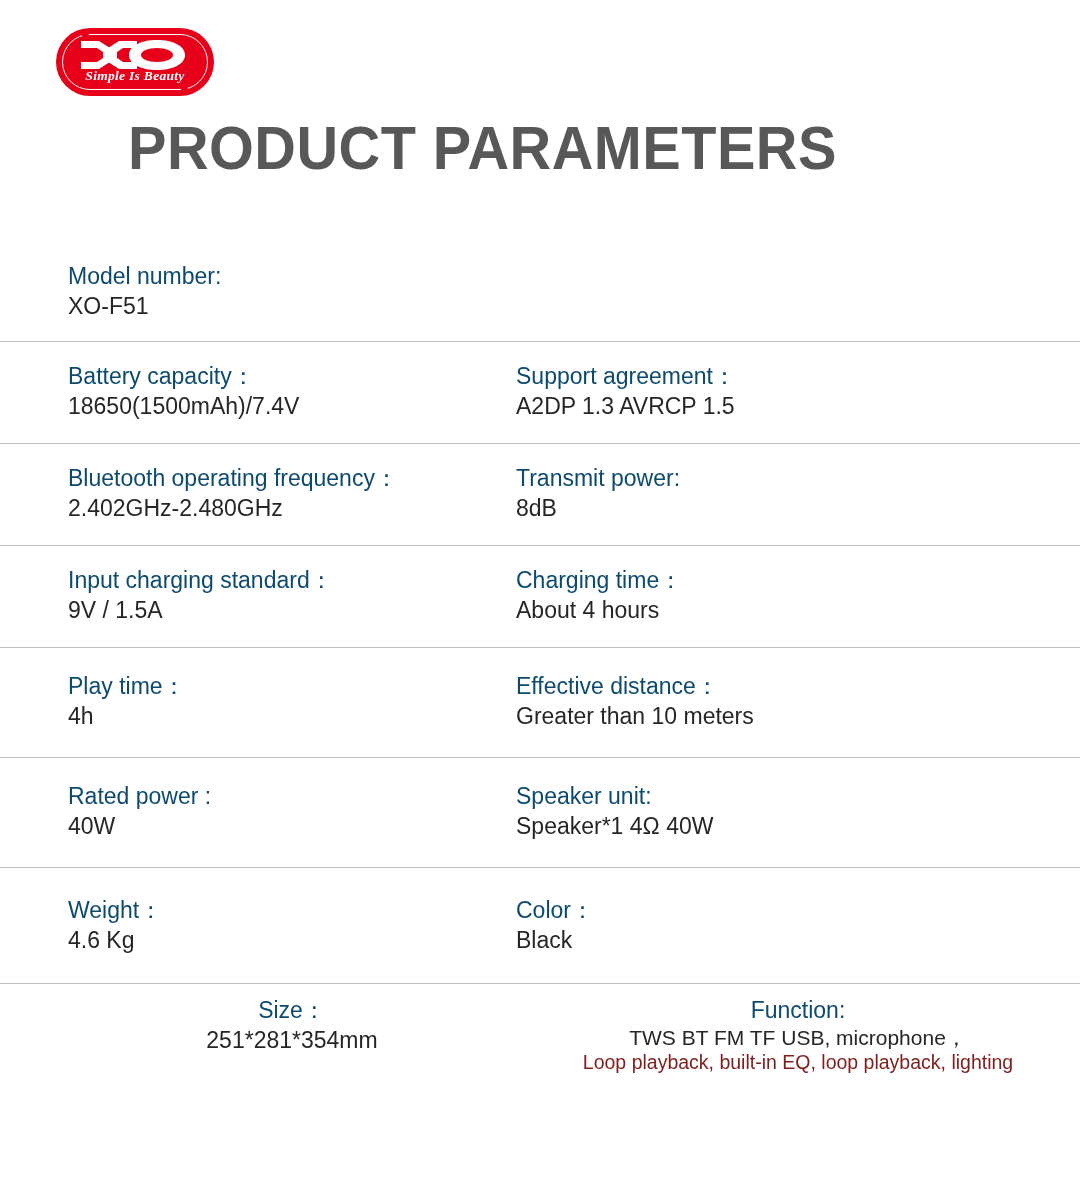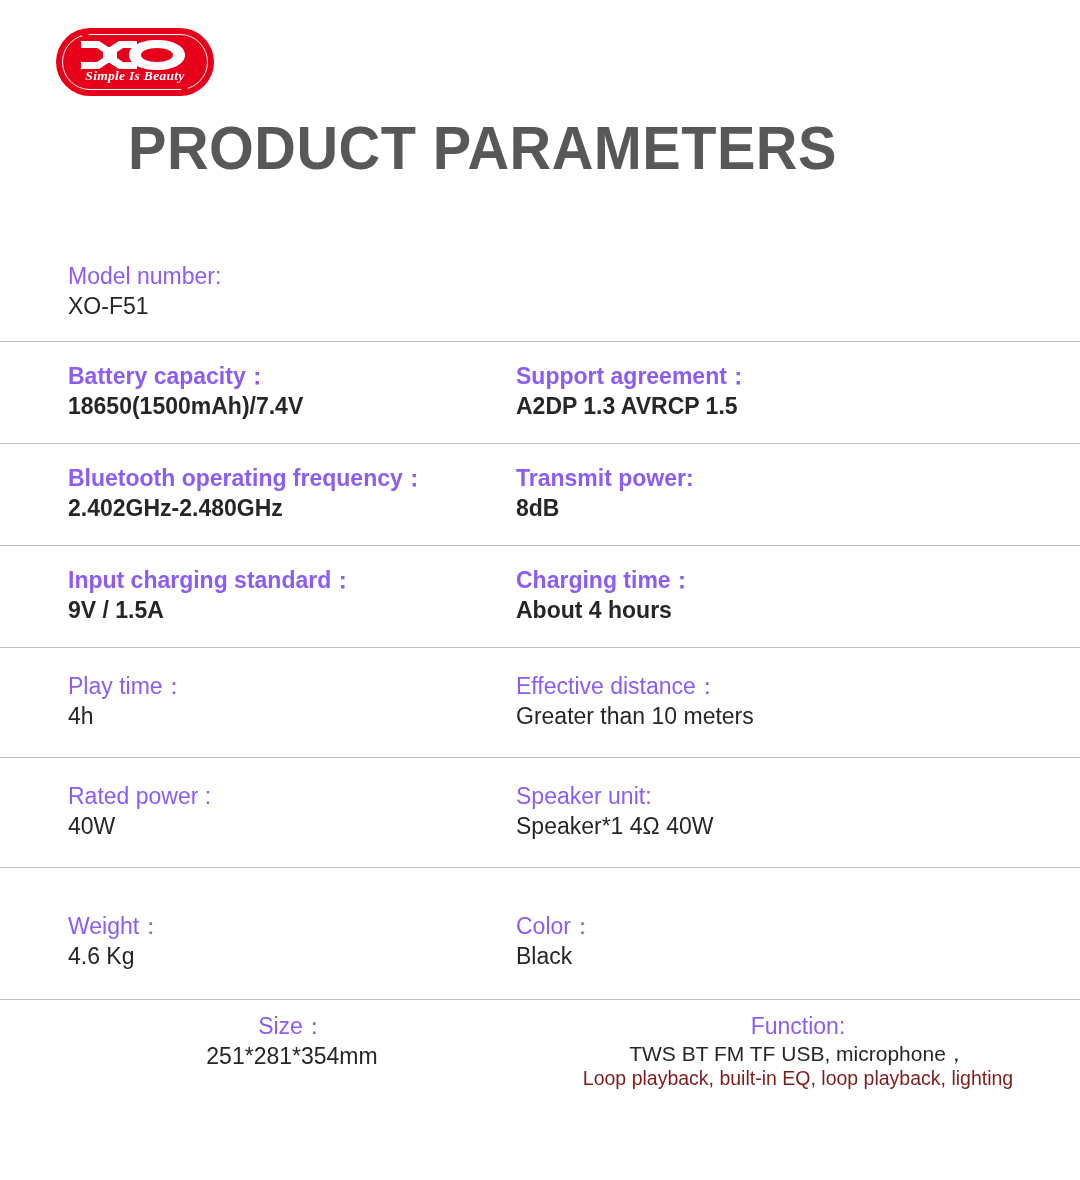--- a/index.html
+++ b/index.html
@@ -112,21 +112,21 @@
     border-top: 1.5px solid #bfbfbf;
   }
   .spec-row .cell {
     box-sizing: border-box;
     padding-left: 68px;
   }
   .spec-row .cell.left { width: 516px; }
   .spec-row .cell.right { width: 564px; padding-left: 0; }
   .label {
     display: block;
-    color: #8b5cf6;
+    color: #0c4a6e;
     font-size: 23px;
     line-height: 29px;
     white-space: nowrap;
   }
   .value {
     display: block;
     color: #262626;
     font-size: 23px;
     line-height: 30px;
     white-space: nowrap;
@@ -138,23 +138,23 @@
   .value-line2 {
     display: block;
     color: #7f1d1d;
     font-size: 19.5px;
     line-height: 25px;
     white-space: nowrap;
   }
 
   
   .pad-a { padding-top: 16px; padding-bottom: 20px; }
-  .pad-b { padding-top: 20px; padding-bottom: 22px; font-weight: bold; }
+  .pad-b { padding-top: 20px; padding-bottom: 22px; }
   .pad-c { padding-top: 24px; padding-bottom: 26px; }
-  .pad-d { padding-top: 44px; padding-bottom: 28px; }
+  .pad-d { padding-top: 28px; padding-bottom: 28px; }
   .pad-e { padding-top: 12px; padding-bottom: 16px; text-align: center; }
 </style>
 </head>
 <body>
 
 <div class="page">
 
   <div class="logo-wrap">
     <div class="logo-pill"></div>
     <div class="logo-inner-ring"></div>

